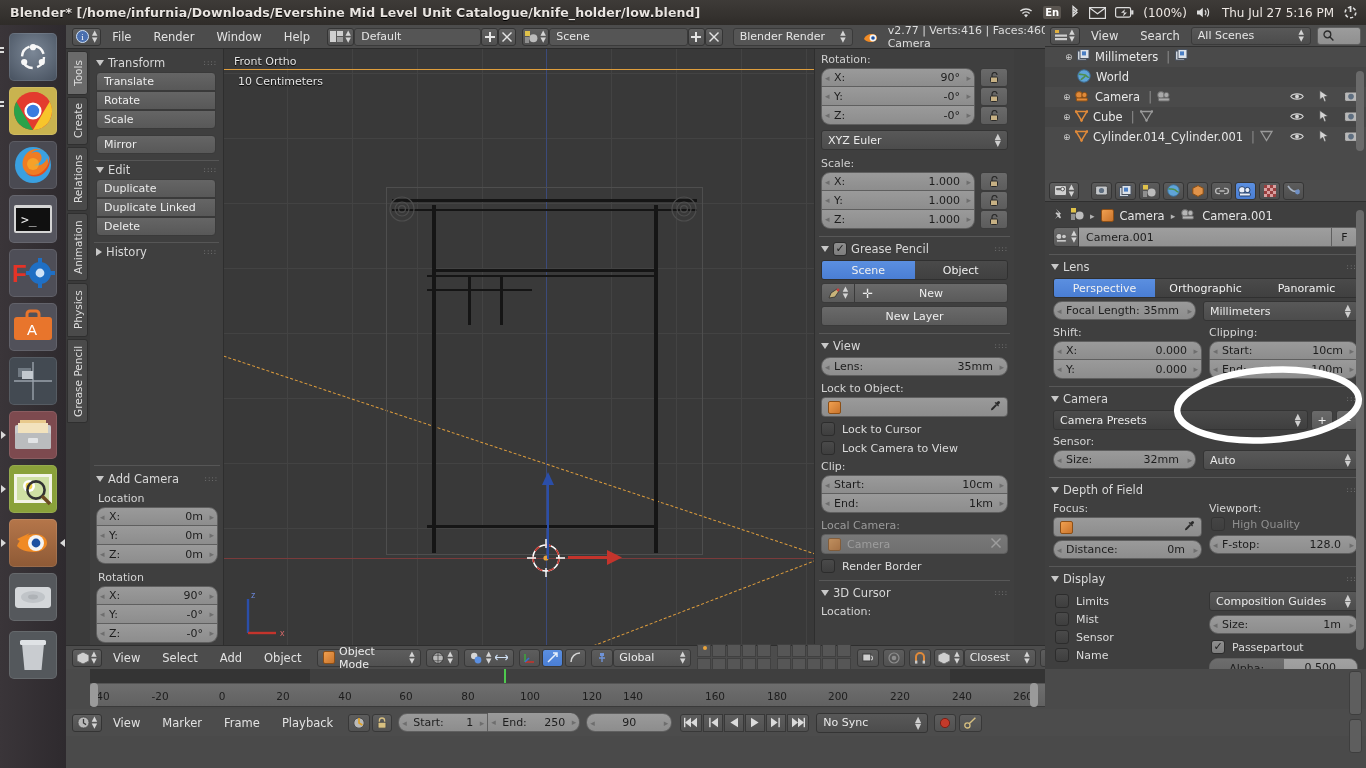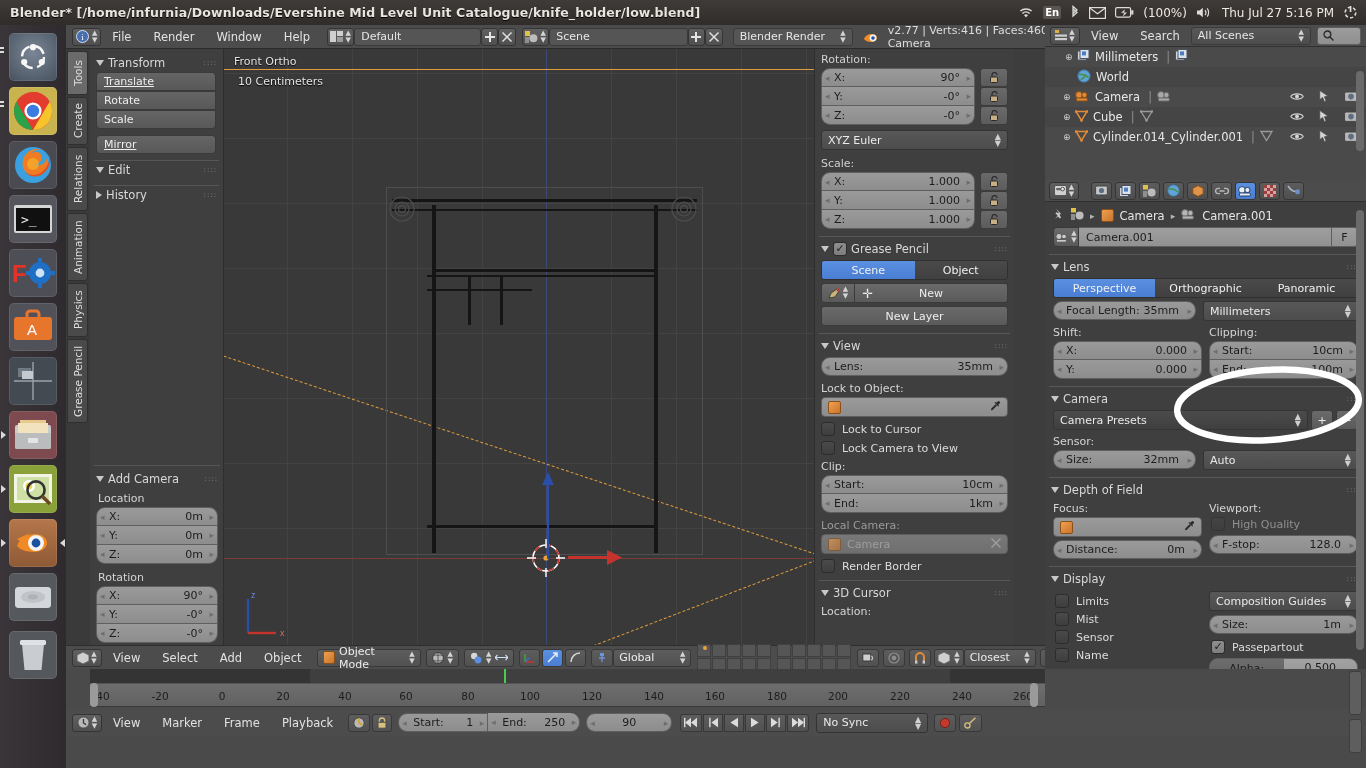--- a/index.html
+++ b/index.html
@@ -71,21 +71,21 @@
   .panel-h { display:flex; align-items:center; gap:4px; padding:2px 6px; color:#d8d8d8; font-size:11.5px;}
   .tri { width:0;height:0;border-left:4.5px solid transparent;border-right:4.5px solid transparent;
     border-top:6px solid #c8c8c8; }
   .tri-r { width:0;height:0;border-top:4.5px solid transparent;border-bottom:4.5px solid transparent;
     border-left:6px solid #c8c8c8; }
   .grip { margin-left:auto; color:#8d8d8d; font-size:7px; letter-spacing:1px; line-height:4px;}
   .opbtn { display:block; width:120px; margin:0 6px; height:19px; line-height:18px;
     background:linear-gradient(to bottom,#656565,#585858); border:1px solid #3a3a3a;
     color:#ececec; font-size:11px; padding-left:7px; }
   .opgroup { margin-bottom:6px; }
-  .opgroup .opbtn:first-child{ border-radius:4px 4px 0 0;text-decoration:underline;}
+  .opgroup .opbtn:first-child{ border-radius:4px 4px 0 0;}
   .opgroup .opbtn:last-child{ border-radius:0 0 4px 4px;}
   .opgroup .opbtn:only-child{ border-radius:4px;}
 
   
   .nfield { position:relative; height:19px; background:linear-gradient(to bottom,#9a9a9a,#8d8d8d);
     border:1px solid #5f5f5f; display:flex; align-items:center; color:#1d1d1d; font-size:11px; }
   .nfield .lbl { padding-left:12px; }
   .nfield .val { margin-left:auto; padding-right:14px; }
   .nfield:before{content:"\25C2";position:absolute;left:3px;color:#6e6e6e;font-size:9px;}
   .nfield:after{content:"\25B8";position:absolute;right:3px;color:#6e6e6e;font-size:9px;}
@@ -449,20 +449,25 @@
     </div>
     <div class="opgroup">
       <div class="opbtn">Mirror</div>
     </div>
 
     <div style="height:1px;background:#565656;margin:6px 4px 0;"></div>
     <div class="panel-h">
       <span class="tri"></span>
       <span>Edit</span>
       <span class="grip">::::</span>
+    </div>
+    <div class="opgroup">
+      <div class="opbtn">Duplicate</div>
+      <div class="opbtn">Duplicate Linked</div>
+      <div class="opbtn">Delete</div>
     </div>
 
     <div style="height:1px;background:#565656;margin:6px 4px 0;"></div>
     <div class="panel-h">
       <span class="tri-r"></span>
       <span>History</span>
       <span class="grip">::::</span>
     </div>
 
     <div style="position:absolute;left:0;top:416px;width:134px;">
@@ -1304,21 +1309,21 @@
     <div id="ruler">
       <div class="tick" style="left:11px;">-40</div>
       <div class="tick" style="left:70px;">-20</div>
       <div class="tick" style="left:132px;">0</div>
       <div class="tick" style="left:193px;">20</div>
       <div class="tick" style="left:255px;">40</div>
       <div class="tick" style="left:316px;">60</div>
       <div class="tick" style="left:378px;">80</div>
       <div class="tick" style="left:440px;">100</div>
       <div class="tick" style="left:502px;">120</div>
-      <div class="tick" style="left:564px;">140</div>
+      <div class="tick" style="left:543px;">140</div>
       <div class="tick" style="left:625px;">160</div>
       <div class="tick" style="left:687px;">180</div>
       <div class="tick" style="left:748px;">200</div>
       <div class="tick" style="left:810px;">220</div>
       <div class="tick" style="left:872px;">240</div>
       <div class="tick" style="left:933px;">260</div>
     </div>
     <div id="tl-header">
       <div class="bl-iconbtn" style="margin-left:6px;width:30px;">
         <svg width="13" height="13" viewBox="0 0 13 13">

